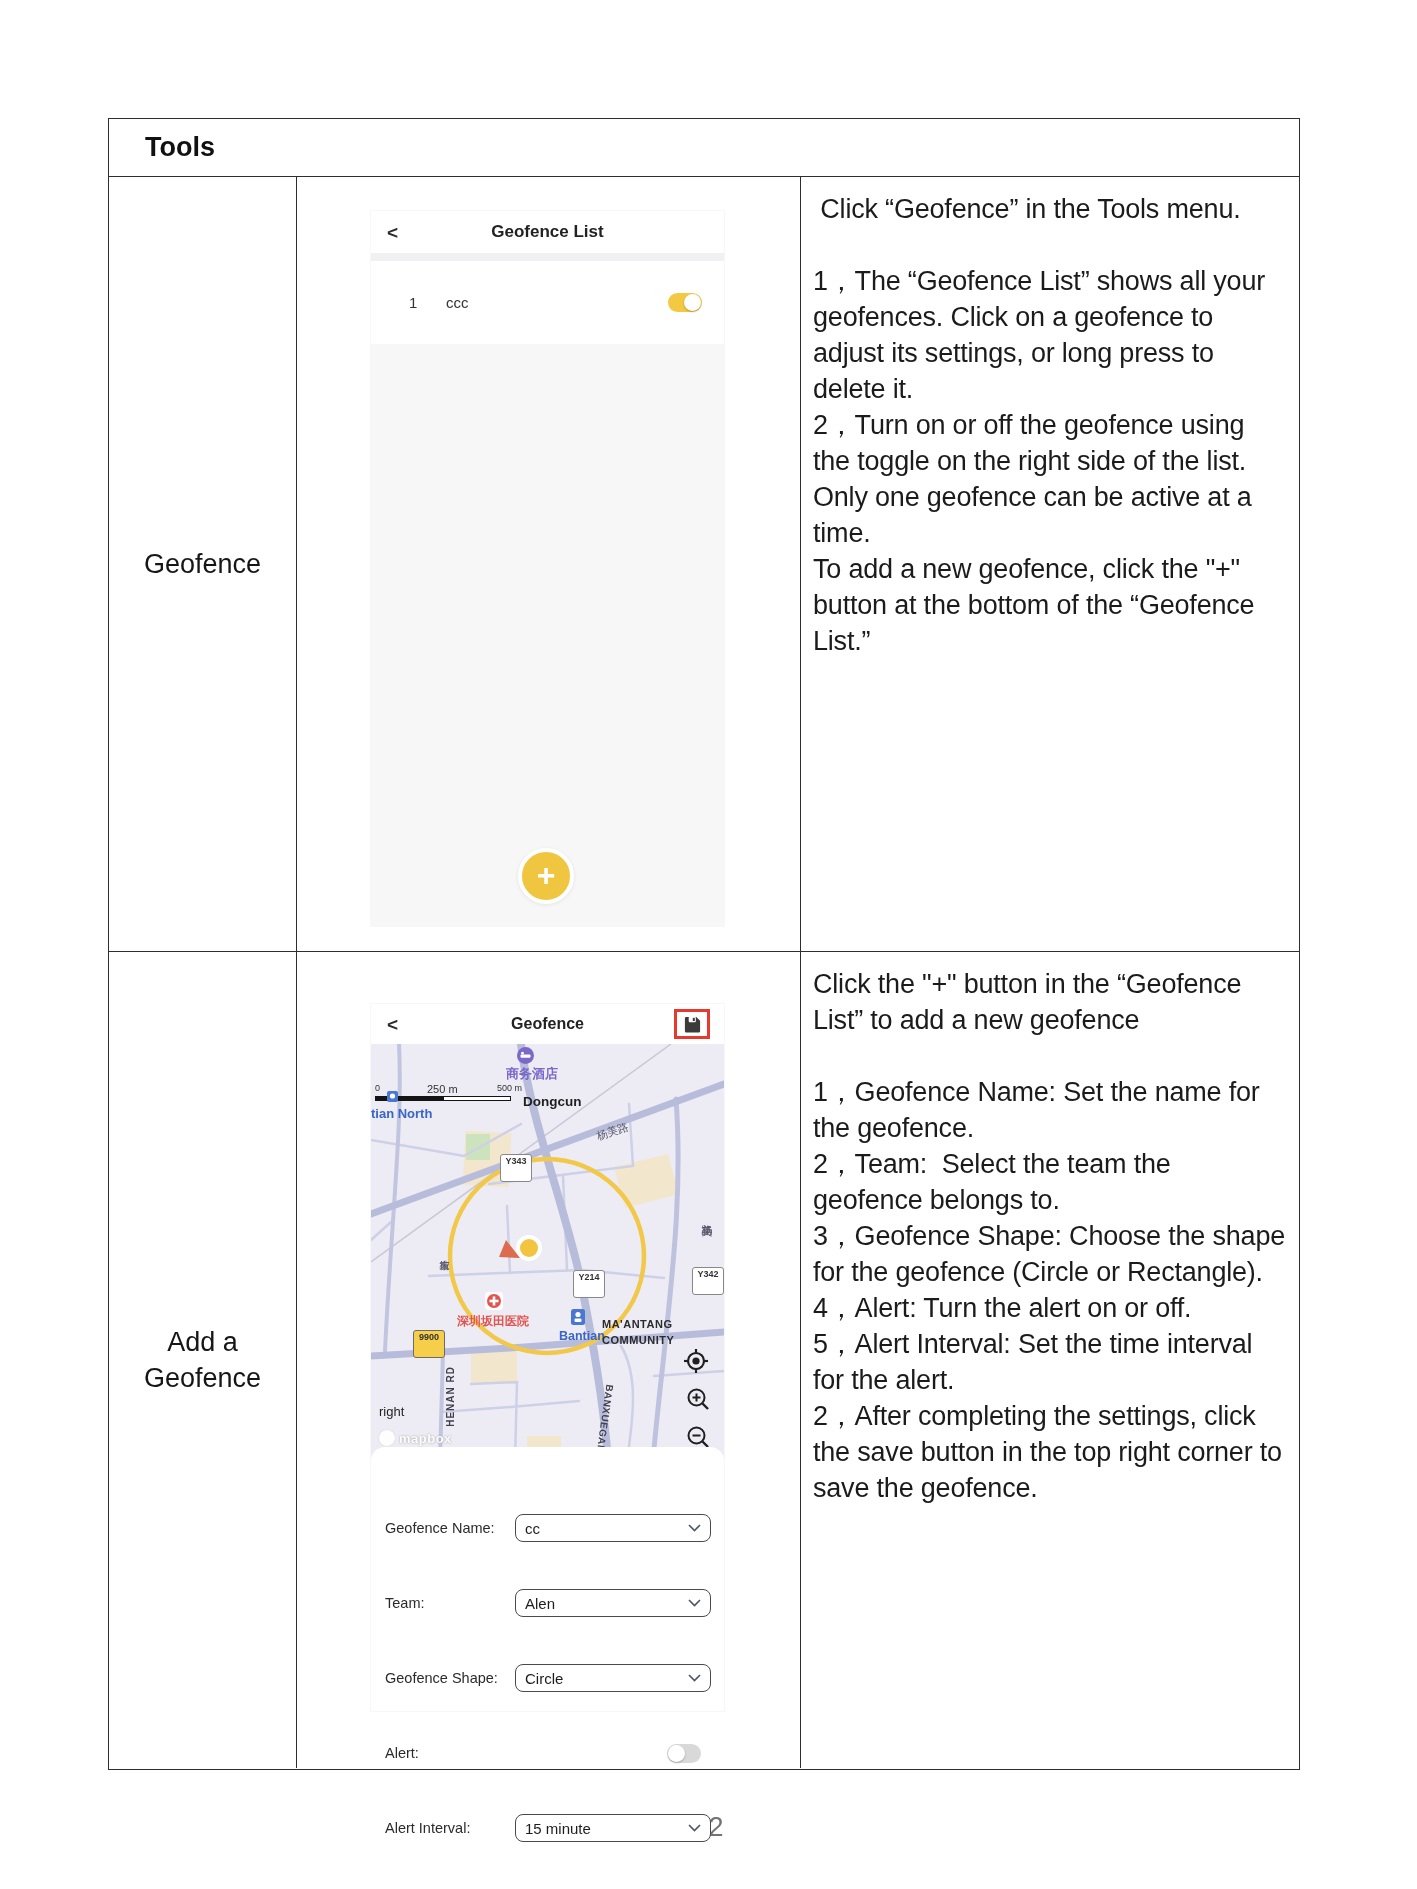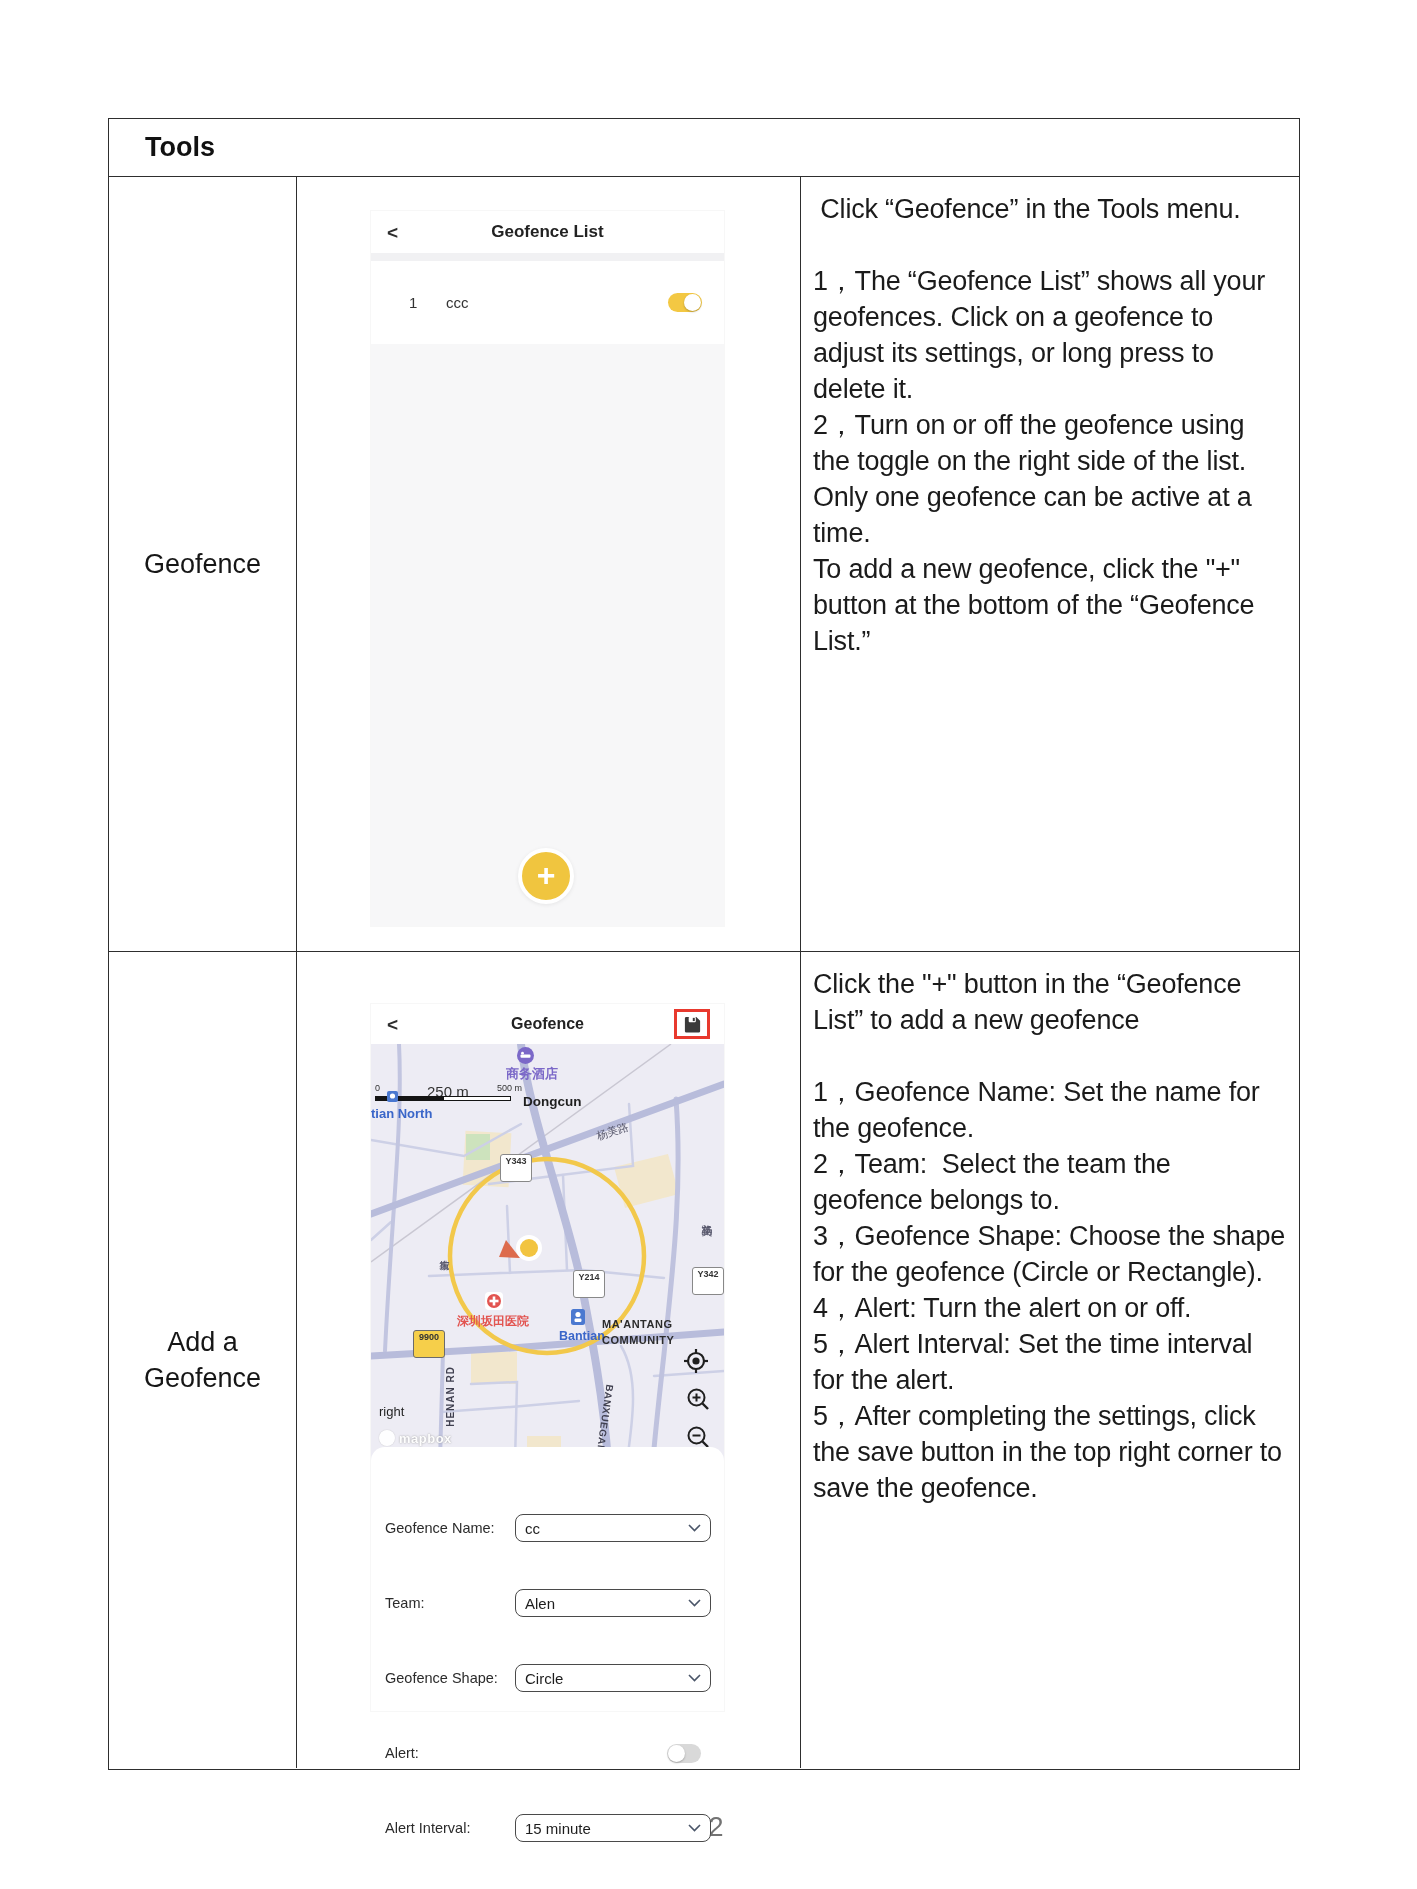--- a/index.html
+++ b/index.html
@@ -187,21 +187,21 @@
             <div class="mlb" style="left:146px; top:3px;">
               <svg width="17" height="17" viewBox="0 0 17 17">
                   <circle cx="8.5" cy="8.5" r="8.5" fill="#7b68c8"></circle>
                   <rect x="3.5" y="7.5" width="10" height="3.2" rx="1" fill="#fff"></rect>
                   <circle cx="5.5" cy="6.2" r="1.4" fill="#fff"></circle>
                 </svg>
             </div>
             <div class="mlb hotel-lb" style="left:135px; top:21px;">商务酒店</div>
 
             <div class="mlb" style="left:4px; top:39px; font-size:9px; color:#333;">0</div>
-            <div class="mlb" style="left:56px; top:39px; font-size:15px; color:#333;">250 m</div>
+            <div class="mlb" style="left:56px; top:39px; font-size:11px; color:#333;">250 m</div>
             <div class="mlb" style="left:126px; top:39px; font-size:9px; color:#333;">500 m</div>
             <div class="mlb" style="left:4px; top:52px; width:68px; height:5px; background:#141414;"></div>
             <div class="mlb" style="left:72px; top:52px; width:68px; height:5px; background:#fff; border:1px solid #141414;"></div>
             <div class="mlb" style="left:16px; top:44px;">
               <svg width="11" height="11" viewBox="0 0 11 11">
                   <rect width="11" height="11" rx="2" fill="#4a78d0"></rect>
                   <circle cx="5.5" cy="5" r="2.6" fill="#fff"></circle>
                 </svg>
             </div>
 
@@ -322,21 +322,21 @@
       </div>
 
       <div class="cell c3">
         <div class="desc">
           <p class="lead">Click the "+" button in the “Geofence List” to add a new geofence</p>
           <p>1，Geofence Name: Set the name for the geofence.</p>
           <p>2，Team:  Select the team the geofence belongs to.</p>
           <p>3，Geofence Shape: Choose the shape for the geofence (Circle or Rectangle).</p>
           <p>4，Alert: Turn the alert on or off.</p>
           <p>5，Alert Interval: Set the time interval for the alert.</p>
-          <p>5，After completing the settings, click the save button in the top right corner to save the geofence.</p>
+          <p>2，After completing the settings, click the save button in the top right corner to save the geofence.</p>
         </div>
       </div>
     </div>
 
   </div>
 
   <div class="page-num">22</div>
 
 </div>
 

